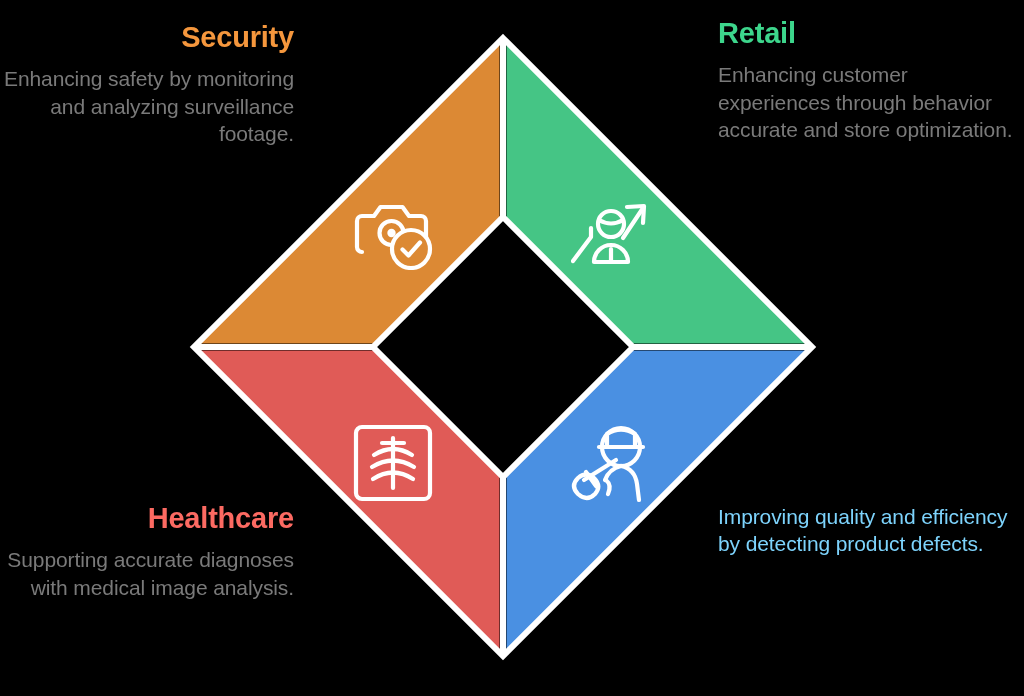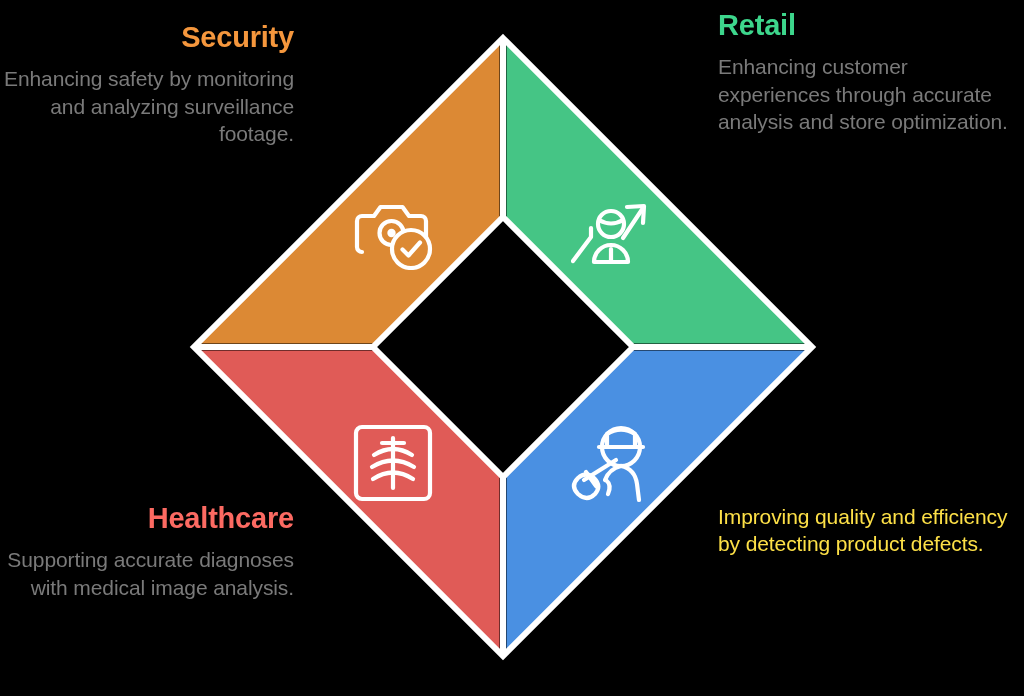--- a/index.html
+++ b/index.html
@@ -20,21 +20,21 @@
     font-size:29px;font-weight:bold;line-height:1.05;
     letter-spacing:-0.2px;margin:0 0 13px 0;white-space:nowrap;
   }
   .block .desc{
     font-size:21px;line-height:1.30;color:#7a7a7a;margin:0;
     letter-spacing:-0.1px;
   }
 
   
   #blk-security     {left:-6px;  top:22px;  text-align:right;}
-  #blk-retail       {left:718px; top:10px;  text-align:left;}
+  #blk-retail       {left:718px; top:18px;  text-align:left;}
   #blk-healthcare   {left:-6px;  top:503px; text-align:right;}
   #blk-manufacturing{left:718px; top:503px; text-align:left;}
   #blk-manufacturing .title{font-size:28px;}
 
   .t-security     {color:#f5973d;}
   .t-retail       {color:#3dd68c;}
   .t-healthcare   {color:#fc6a62;}
   .t-manufacturing{color:#8c8c8c;}
 
   
@@ -123,25 +123,25 @@
     </svg>
   </div>
 
   <div class="block" id="blk-security">
     <h2 class="title t-security" style="color: rgb(245, 151, 61);">Security</h2>
     <p class="desc" style="color: rgb(122, 122, 122);">Enhancing safety by monitoring and analyzing surveillance footage.</p>
   </div>
 
   <div class="block" id="blk-retail">
     <h2 class="title t-retail" style="color: rgb(61, 214, 140);">Retail</h2>
-    <p class="desc" style="color: rgb(122, 122, 122);">Enhancing customer experiences through accurate analysis and store optimization.</p>
+    <p class="desc" style="color: rgb(122, 122, 122);">Enhancing customer experiences through behavior accurate and store optimization.</p>
   </div>
 
   <div class="block" id="blk-healthcare">
     <h2 class="title t-healthcare" style="color: rgb(252, 106, 98);">Healthcare</h2>
     <p class="desc" style="color: rgb(122, 122, 122);">Supporting accurate diagnoses with medical image analysis.</p>
   </div>
 
   <div class="block" id="blk-manufacturing">
-    <p class="desc" style="color: #fde047;">Improving quality and efficiency by detecting product defects.</p>
+    <p class="desc" style="color: #7dd3fc;">Improving quality and efficiency by detecting product defects.</p>
   </div>
 
 </div>
 
 </body></html>

